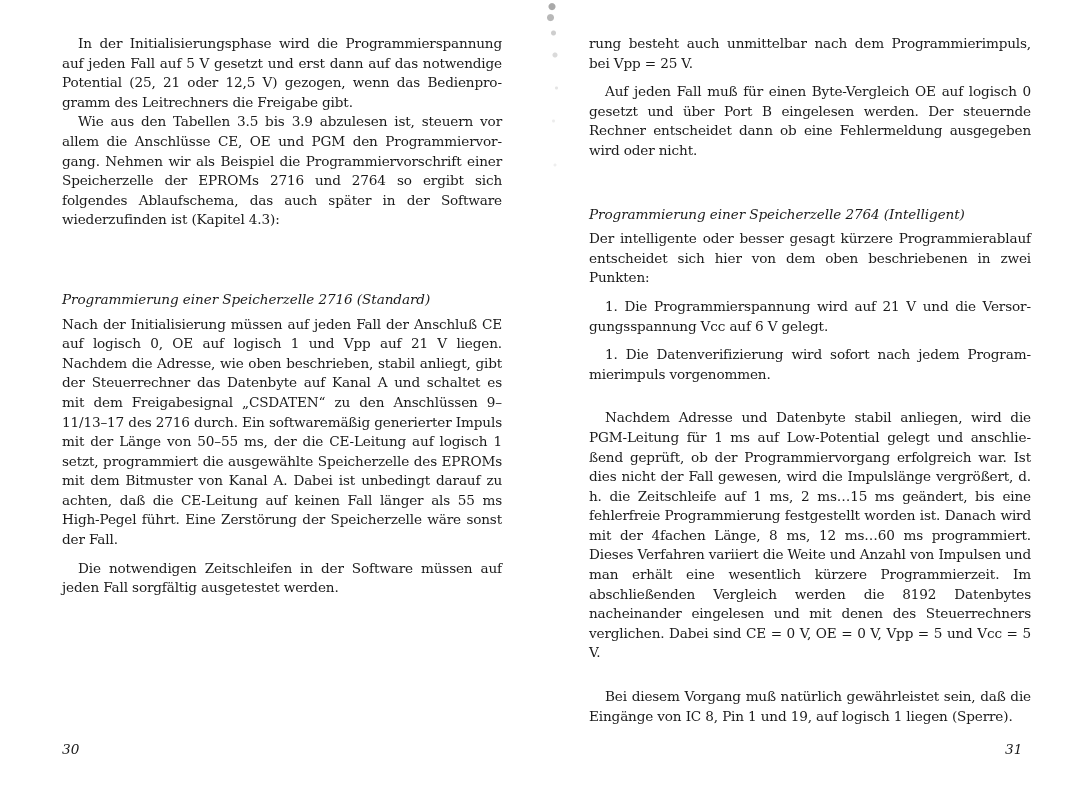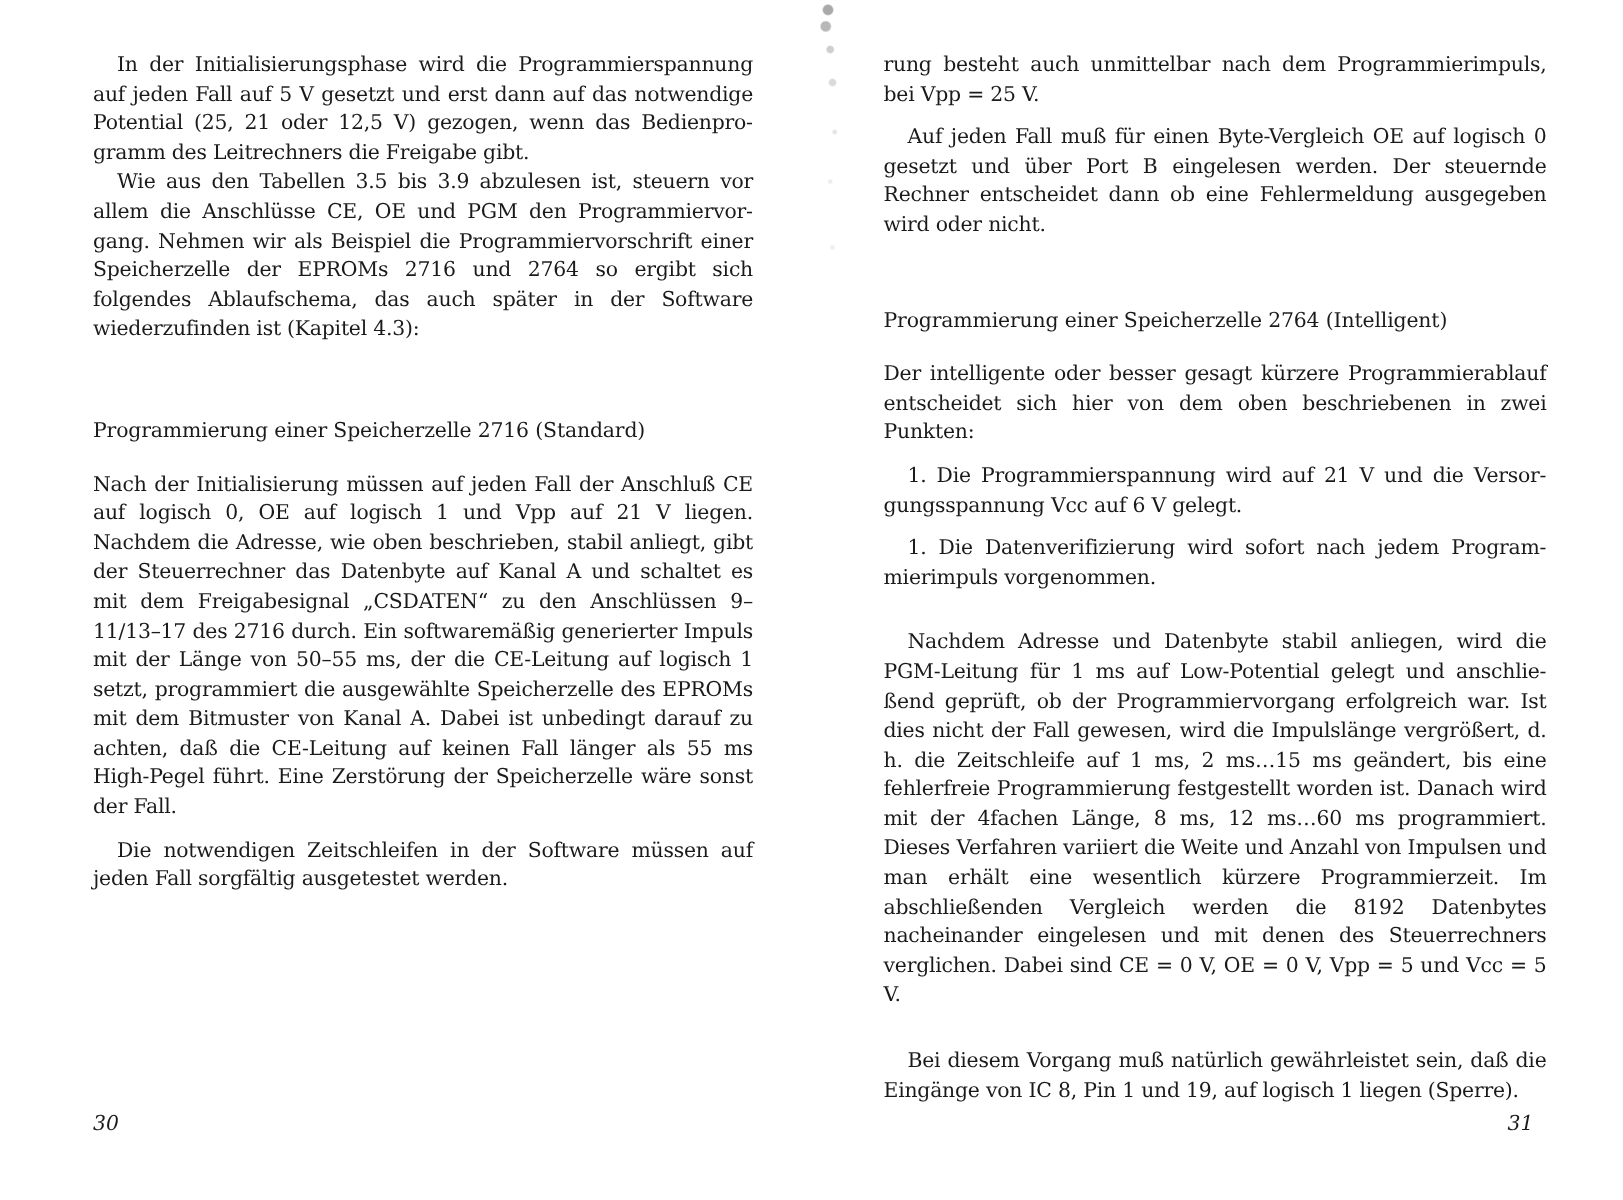--- a/index.html
+++ b/index.html
@@ -28,25 +28,26 @@
       letter-spacing: -0.15px;
     }
     .page.left { left: 62px; }
     .page.right { left: 589px; width: 442px; }
     .page p {
       margin: 0;
       text-align: justify;
       hyphens: manual;
     }
     .page p.indent { text-indent: 16px; }
-    .page p.gap-sm { margin-top: 16px; }
+    .page p.gap-sm { margin-top: 5px; }
     .page p.gap-md { margin-top: 9px; }
     .page p.gap-lg { margin-top: 24px; }
     .page h3.subhead {
       font-weight: normal;
+      font-style: italic;
       font-size: 13.6px;
       line-height: 19.6px;
       margin: 0;
       letter-spacing: -0.1px;
     }
     .page-number {
       position: absolute;
       top: 740px;
       font-size: 13.6px;
       line-height: 19px;
@@ -76,21 +77,21 @@
 <body>
 
 <div class="spread">
 
   <div class="gutter"></div>
 
   <div class="page left">
     <p class="indent">In der Initialisierungsphase wird die Programmierspannung auf jeden Fall auf 5 V gesetzt und erst dann auf das notwendige Potential (25, 21 oder 12,5 V) gezogen, wenn das Bedienpro­gramm des Leitrechners die Freigabe gibt.</p>
     <p class="indent">Wie aus den Tabellen 3.5 bis 3.9 abzulesen ist, steuern vor allem die Anschlüsse CE, OE und PGM den Programmiervor­gang. Nehmen wir als Beispiel die Programmiervorschrift einer Speicherzelle der EPROMs 2716 und 2764 so ergibt sich folgendes Ablaufschema, das auch später in der Software wiederzufinden ist (Kapitel 4.3):</p>
 
-    <h3 class="subhead" style="margin-top:48px;">Programmierung einer Speicherzelle 2716 (Standard)</h3>
+    <h3 class="subhead" style="margin-top:60px;">Programmierung einer Speicherzelle 2716 (Standard)</h3>
     <p class="gap-sm">Nach der Initialisierung müssen auf jeden Fall der Anschluß CE auf logisch 0, OE auf logisch 1 und Vpp auf 21 V liegen. Nachdem die Adresse, wie oben beschrieben, stabil anliegt, gibt der Steuerrechner das Datenbyte auf Kanal A und schaltet es mit dem Freigabesignal „CSDATEN“ zu den Anschlüssen 9–11/13–17 des 2716 durch. Ein softwaremäßig generierter Impuls mit der Länge von 50–55 ms, der die CE-Leitung auf logisch 1 setzt, programmiert die ausgewählte Speicherzelle des EPROMs mit dem Bitmuster von Kanal A. Dabei ist unbe­dingt darauf zu achten, daß die CE-Leitung auf keinen Fall länger als 55 ms High-Pegel führt. Eine Zerstörung der Spei­cherzelle wäre sonst der Fall.</p>
     <p class="indent gap-md">Die notwendigen Zeitschleifen in der Software müssen auf jeden Fall sorgfältig ausgetestet werden.</p>
   </div>
   <p class="page-number left">30</p>
 
   <div class="page right">
     <p class="">rung besteht auch unmittelbar nach dem Programmierimpuls, bei Vpp = 25 V.</p>
     <p class="indent gap-md">Auf jeden Fall muß für einen Byte-Vergleich OE auf logisch 0 gesetzt und über Port B eingelesen werden. Der steuernde Rechner entscheidet dann ob eine Fehlermeldung ausgegeben wird oder nicht.</p>
 
     <h3 class="subhead" style="margin-top:44px;">Programmierung einer Speicherzelle 2764 (Intelligent)</h3>

